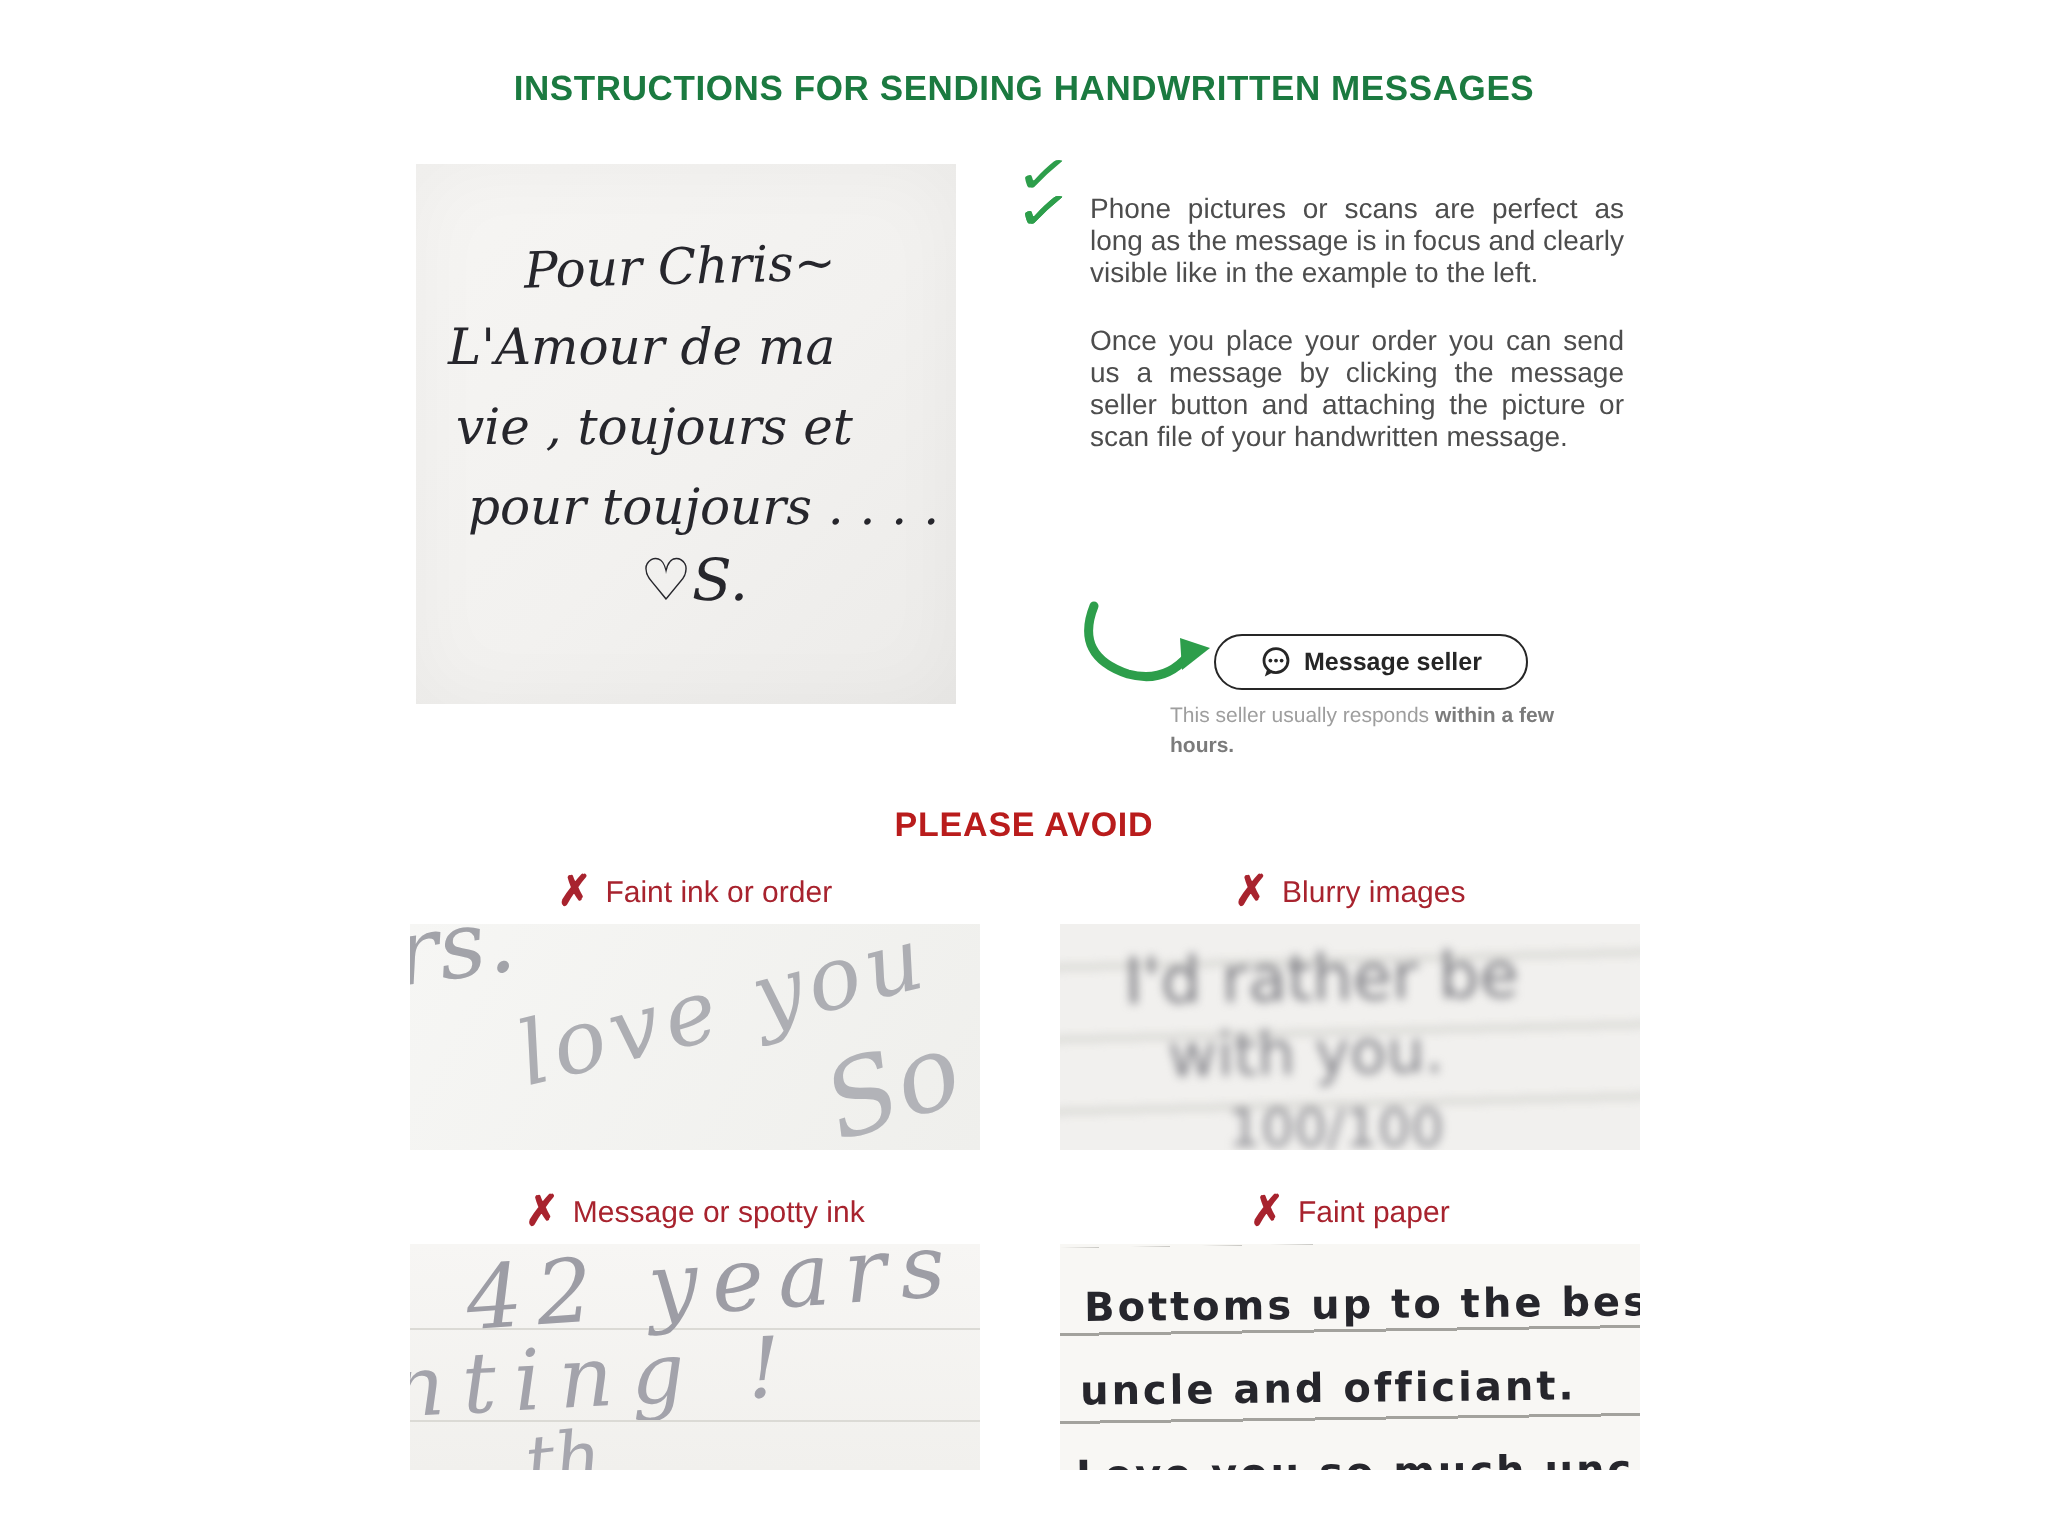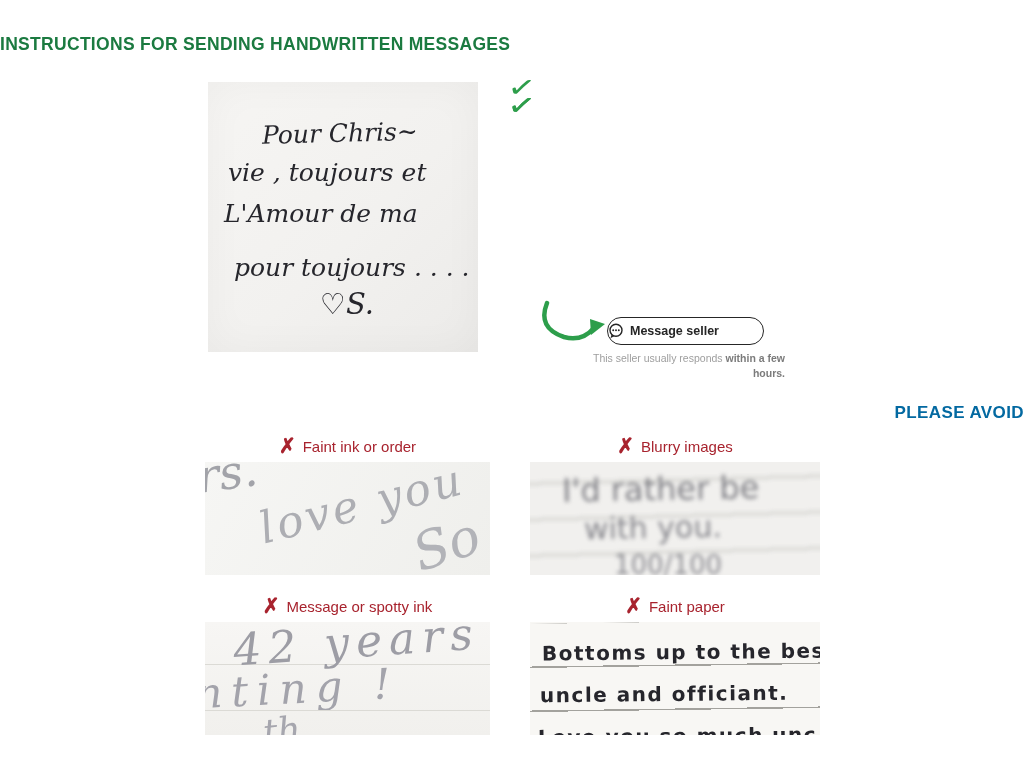--- a/index.html
+++ b/index.html
@@ -1,57 +1,57 @@
 <!DOCTYPE html>
 <html><head>
 <meta charset="utf-8">
 <style>
   html,body{margin:0;padding:0;background:#ffffff;}
   .page{position:relative;width:1024px;height:768px;background:#ffffff;overflow:hidden;
         font-family:"Liberation Sans",sans-serif;}
 
   
-  .title{position:absolute;top:34px;left:0;width:100%;margin:0;text-align:left;
+  .title{position:absolute;top:34px;left:0;width:100%;margin:0;text-align:center;
          font-size:17.5px;font-weight:bold;letter-spacing:.3px;color:#1b7a40;}
 
   
   .note{position:absolute;left:208px;top:82px;width:270px;height:270px;overflow:hidden;
         background:linear-gradient(135deg,#f6f5f3 0%,#f2f1ef 55%,#ecebe9 100%);
         box-shadow:inset 0 0 40px rgba(0,0,0,.04);}
   .note-line{font-family:"DejaVu Serif",serif;font-style:italic;color:#26262c;
              font-size:25px;line-height:1;white-space:nowrap;}
   .nl1{margin:38px 0 0 54px;transform:rotate(-1.5deg);}
   .nl2{margin:16px 0 0 16px;}
   .nl3{margin:15px 0 0 20px;}
-  .nl4{margin:29px 0 0 26px;}
+  .nl4{margin:15px 0 0 26px;}
   .nl5{margin:10px 0 0 112px;font-size:29px;}
 
   
   .instructions{position:absolute;left:512px;top:78px;width:300px;}
   .instr{position:relative;padding-left:33px;margin-bottom:18px;
          font-size:14px;line-height:16px;color:#4d4d4d;text-align:justify;}
   .check{position:absolute;left:-2px;top:-4px;font-size:28px;line-height:28px;color:#2d9e4b;
          transform:scaleX(1.2) rotate(6deg);font-weight:normal;}
 
   
   .arrow{position:absolute;left:540px;top:300px;}
 
   
   .msg-btn{position:absolute;left:607px;top:317px;width:157px;height:28px;box-sizing:border-box;
            border:1.6px solid #262626;border-radius:15px;background:#ffffff;
-           display:flex;align-items:center;justify-content:flex-start;gap:6px;cursor:pointer;}
+           display:flex;align-items:center;justify-content:center;gap:6px;cursor:pointer;}
   .msg-btn span{font-size:12.5px;font-weight:bold;color:#262626;}
 
-  .caption{position:absolute;left:585px;top:351px;width:200px;text-align:right;
+  .caption{position:absolute;left:585px;top:351px;width:200px;text-align:left;
            font-size:10.5px;line-height:1.4;color:#9e9e9e;}
   .caption .b{font-weight:bold;color:#7b7b7b;}
 
   
-  .avoid-title{position:absolute;top:403px;left:0;width:100%;margin:0;text-align:right;
-               font-size:17px;font-weight:bold;letter-spacing:.4px;color:#0369a1;}
+  .avoid-title{position:absolute;top:403px;left:0;width:100%;margin:0;text-align:center;
+               font-size:17px;font-weight:bold;letter-spacing:.4px;color:#b91c1c;}
   .avoid-label{position:absolute;height:22px;display:flex;align-items:center;justify-content:center;
                gap:7px;font-size:15px;color:#a8232e;}
   .avoid-label .x{font-size:20px;font-weight:bold;line-height:20px;transform:scaleY(1.05);}
   .lab1{left:205px;top:435px;width:285px;}
   .lab2{left:530px;top:435px;width:290px;}
   .lab3{left:205px;top:595px;width:285px;}
   .lab4{left:530px;top:595px;width:290px;}
 
   .panel{position:absolute;width:285px;height:113px;overflow:hidden;
          background:linear-gradient(120deg,#f6f6f4,#efefec);}
@@ -94,35 +94,39 @@
 </style>
 </head>
 <body>
 
 <div class="page">
 
   <h1 class="title">INSTRUCTIONS FOR SENDING HANDWRITTEN MESSAGES</h1>
 
   <div class="note">
     <div class="note-line nl1">Pour Chris~</div>
+    <div class="note-line nl2">L'Amour de ma</div>
     <div class="note-line nl3">vie , toujours et</div>
-    <div class="note-line nl2">L'Amour de ma</div>
     <div class="note-line nl4">pour toujours . . . .</div>
     <div class="note-line nl5">♡S.</div>
   </div>
 
   <div class="instructions">
     <div class="instr">
       <span class="check">✓</span>
     </div>
     <div class="instr">
       <span class="check">✓</span>
     </div>
     <div class="instr">
       <span class="check">✓</span>
+      <span>Phone pictures or scans are perfect as long as the message is in focus and clearly visible like in the example to the left.</span>
+    </div>
+    <div class="instr">
+      <span>Once you place your order you can send us a message by clicking the message seller button and attaching the picture or scan file of your handwritten message.</span>
     </div>
   </div>
 
   <svg class="arrow" width="66" height="44" viewBox="0 0 66 44">
     <path d="M7,3 Q-3,28 24,37 Q42,42 54,28" fill="none" stroke="#2d9e4b" stroke-width="4.5" stroke-linecap="round"></path>
     <polygon points="50,19 65,24 51,35" fill="#2d9e4b"></polygon>
   </svg>
 
   <div class="msg-btn">
     <svg width="16" height="16" viewBox="0 0 16 16">

